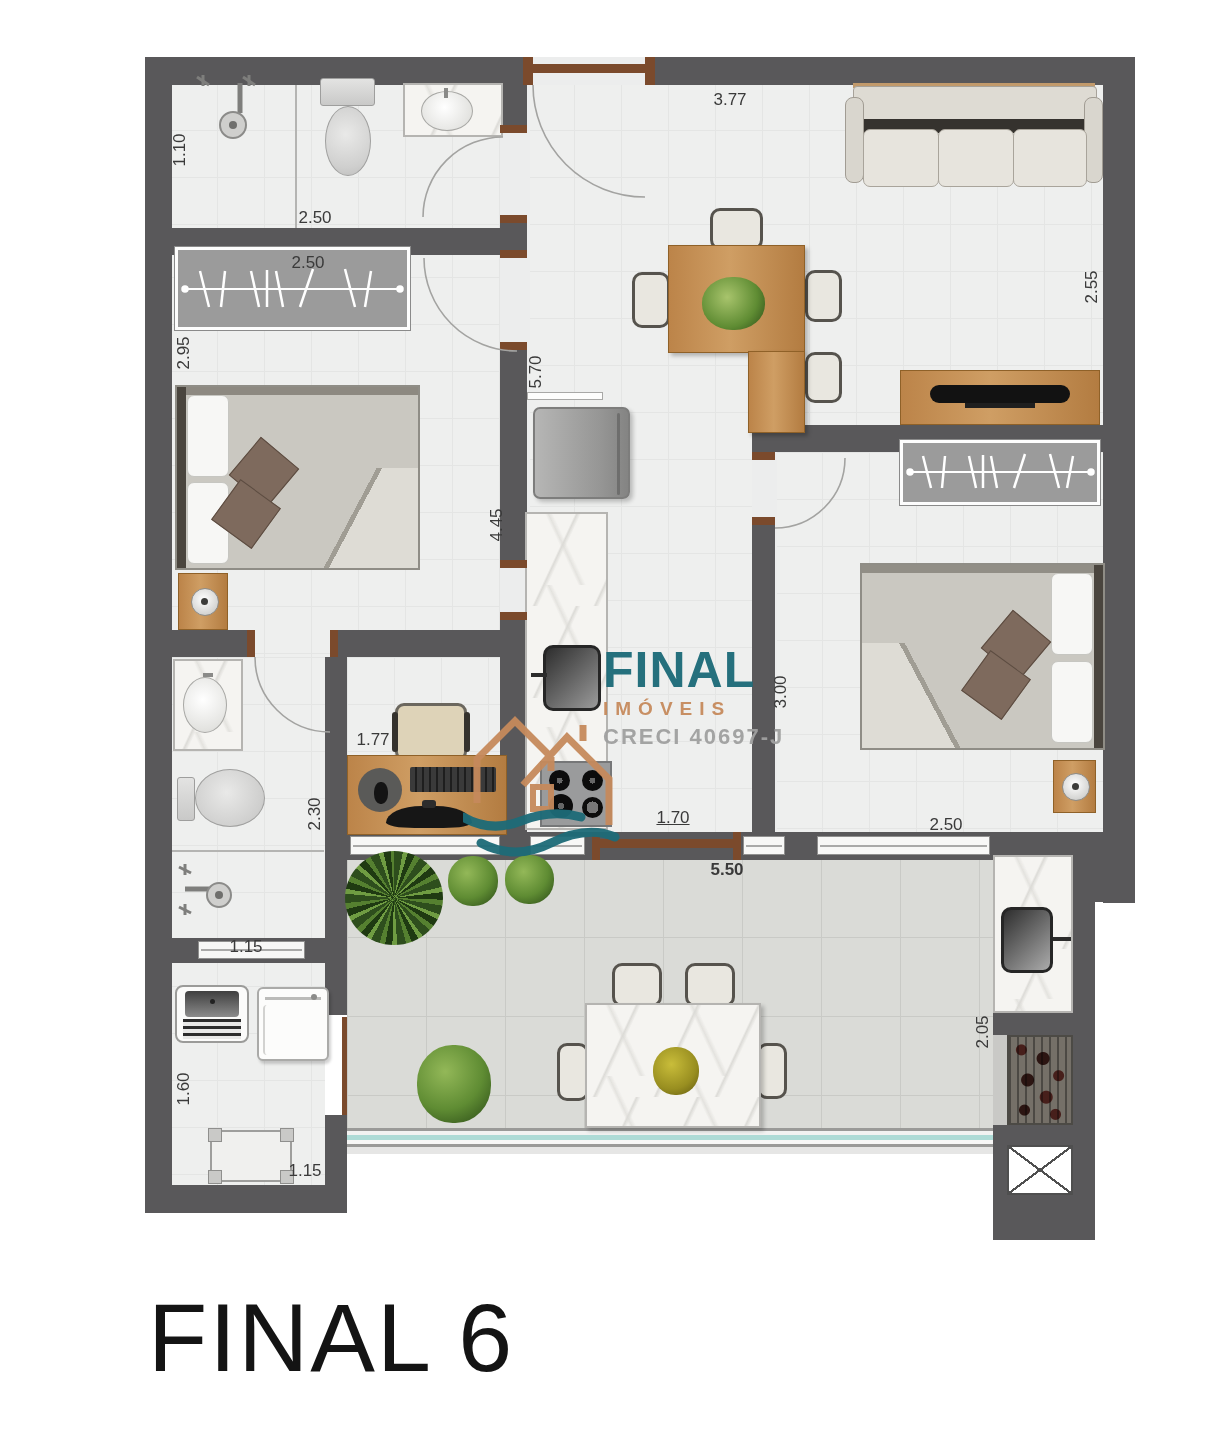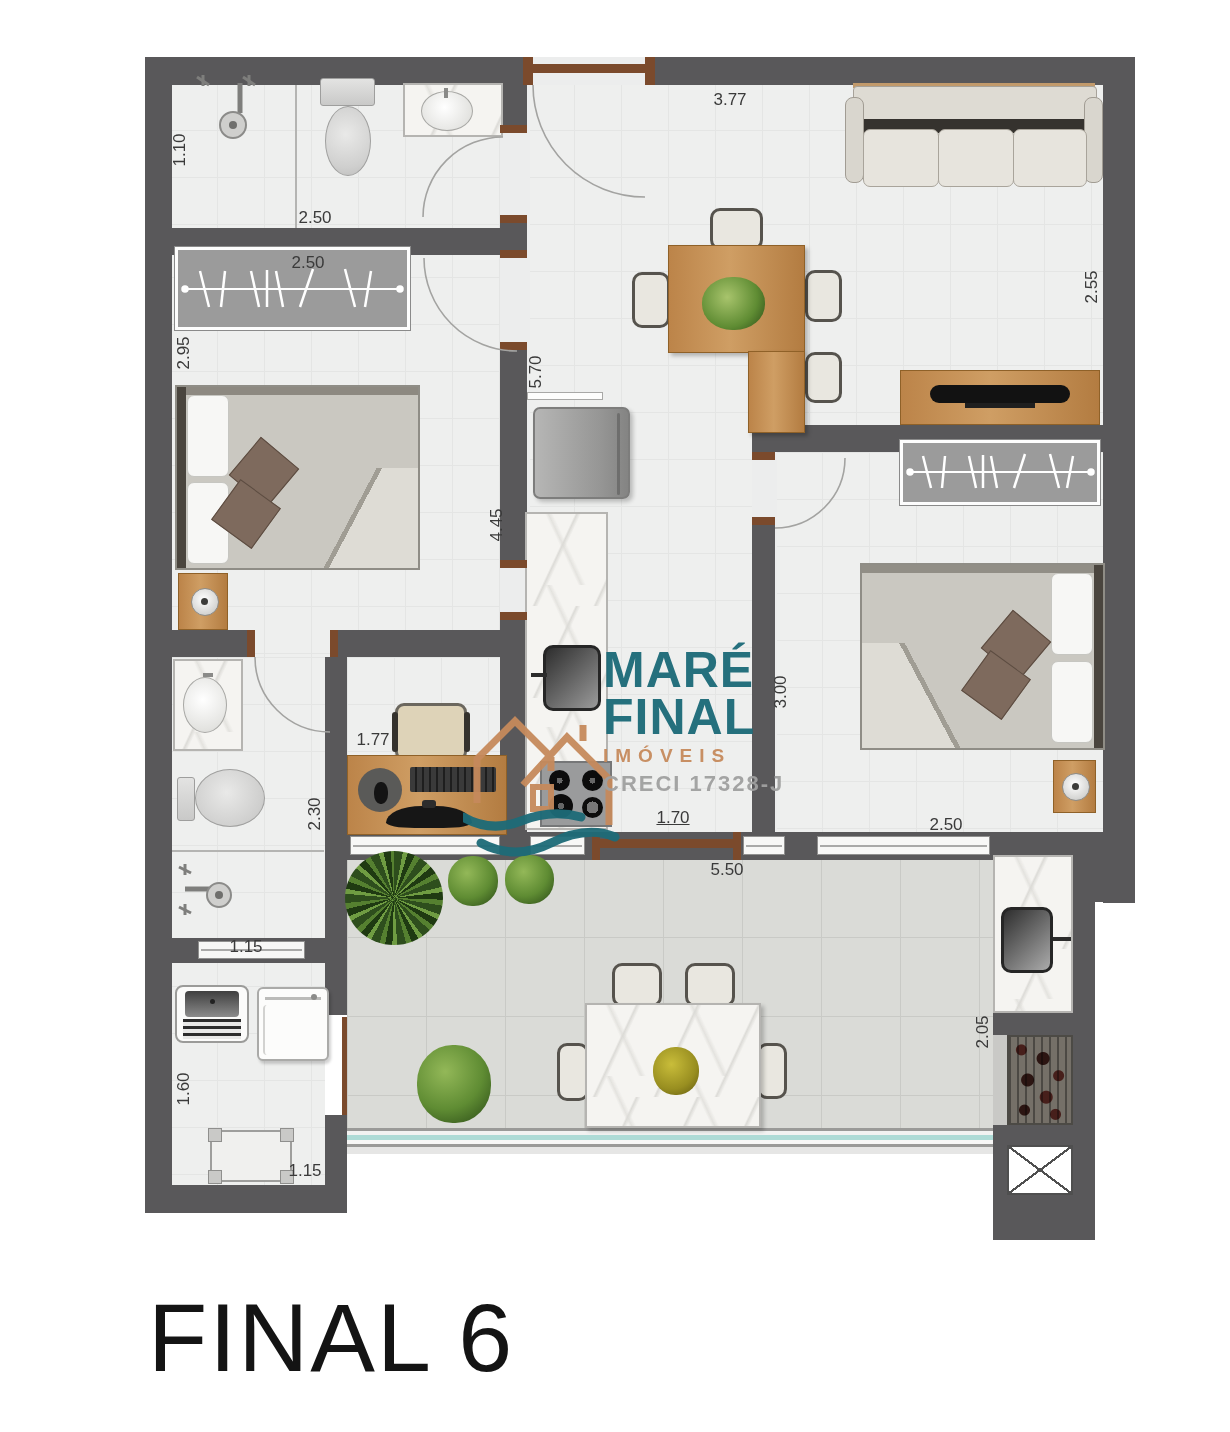--- a/index.html
+++ b/index.html
@@ -291,42 +291,41 @@
       <span class="lbl" style="left: 585px; top: 45px; transform: translate(-50%, -50%);">3.77</span>
       <span class="lbl" style="left: 947px; top: 232px; transform: translate(-50%, -50%) rotate(-90deg);">2.55</span>
       <span class="lbl" style="left: 391px; top: 317px; transform: translate(-50%, -50%) rotate(-90deg);">5.70</span>
       <span class="lbl" style="left: 352px; top: 470px; transform: translate(-50%, -50%) rotate(-90deg);">4.45</span>
       <span class="lbl" style="left: 636px; top: 637px; transform: translate(-50%, -50%) rotate(-90deg);">3.00</span>
       <span class="lbl" style="left: 228px; top: 685px; transform: translate(-50%, -50%);">1.77</span>
       <span class="lbl" style="left: 170px; top: 759px; transform: translate(-50%, -50%) rotate(-90deg);">2.30</span>
       <span class="lbl" style="left: 101px; top: 892px; transform: translate(-50%, -50%);">1.15</span>
       <span class="lbl" style="left: 528px; top: 763px; transform: translate(-50%, -50%); text-decoration: underline;">1.70</span>
       <span class="lbl" style="left: 801px; top: 770px; transform: translate(-50%, -50%);">2.50</span>
-      <span class="lbl" style="left: 582px; top: 815px; transform: translate(-50%, -50%);">5.50</span>
+      <span class="lbl" style="left: 582px; top: 815px; transform: translate(-50%, -50%); font-weight: bold;">5.50</span>
       <span class="lbl" style="left: 39px; top: 1034px; transform: translate(-50%, -50%) rotate(-90deg);">1.60</span>
       <span class="lbl" style="left: 160px; top: 1116px; transform: translate(-50%, -50%);">1.15</span>
       <span class="lbl" style="left: 838px; top: 977px; transform: translate(-50%, -50%) rotate(-90deg);">2.05</span>
     </div>
 
   <div class="a logo" style="left:318px;top:592px;width:540px;height:240px">
     <svg width="160" height="200" viewBox="0 0 160 200" style="position:absolute;left:0;top:28px">
       <g fill="none" stroke="#c68a5c" stroke-width="7">
         <path d="M 14 128 L 14 84 L 52 46 L 88 82"></path>
         <path d="M 60 110 L 104 62 L 146 104 L 146 150"></path>
         <path d="M 88 82 L 88 96"></path>
         <rect x="70" y="112" width="18" height="22" stroke-width="6"></rect>
         <path d="M 120 50 L 120 66"></path>
       </g>
       <g fill="none" stroke="#1d6b78" stroke-width="9" stroke-linecap="round">
         <path d="M 0 142 Q 28 158 58 146 T 118 142"></path>
         <path d="M 18 168 Q 52 186 88 168 T 152 162"></path>
       </g>
     </svg>
     <div style="position:absolute;left:140px;top:0">
-      <div class="l1">MARÉ</div>
       <div class="l1">FINAL</div>
       <div class="l3">IMÓVEIS</div>
-      <div class="l4">CRECI 17328-J</div>
+      <div class="l4">CRECI 40697-J</div>
     </div>
   </div>
 </div>
 
 <div class="title">FINAL 6</div>
 
 </body></html>

